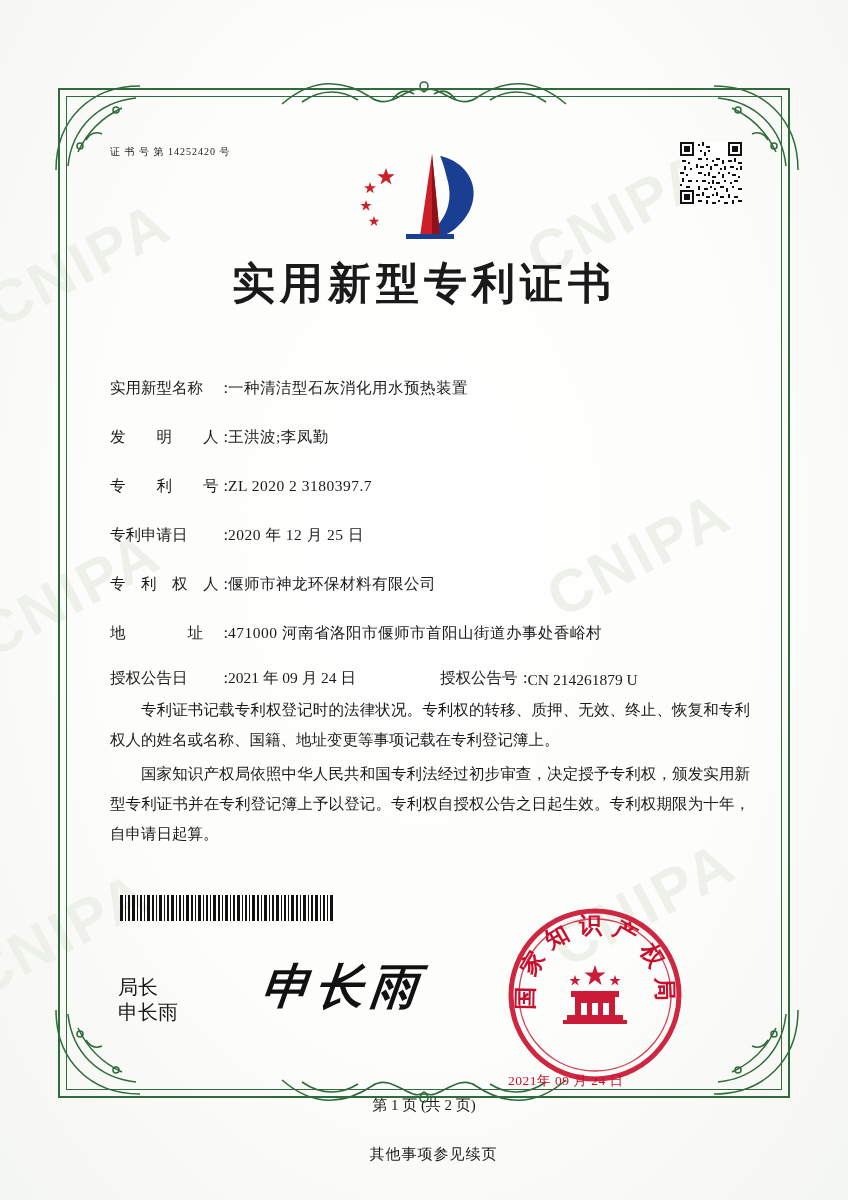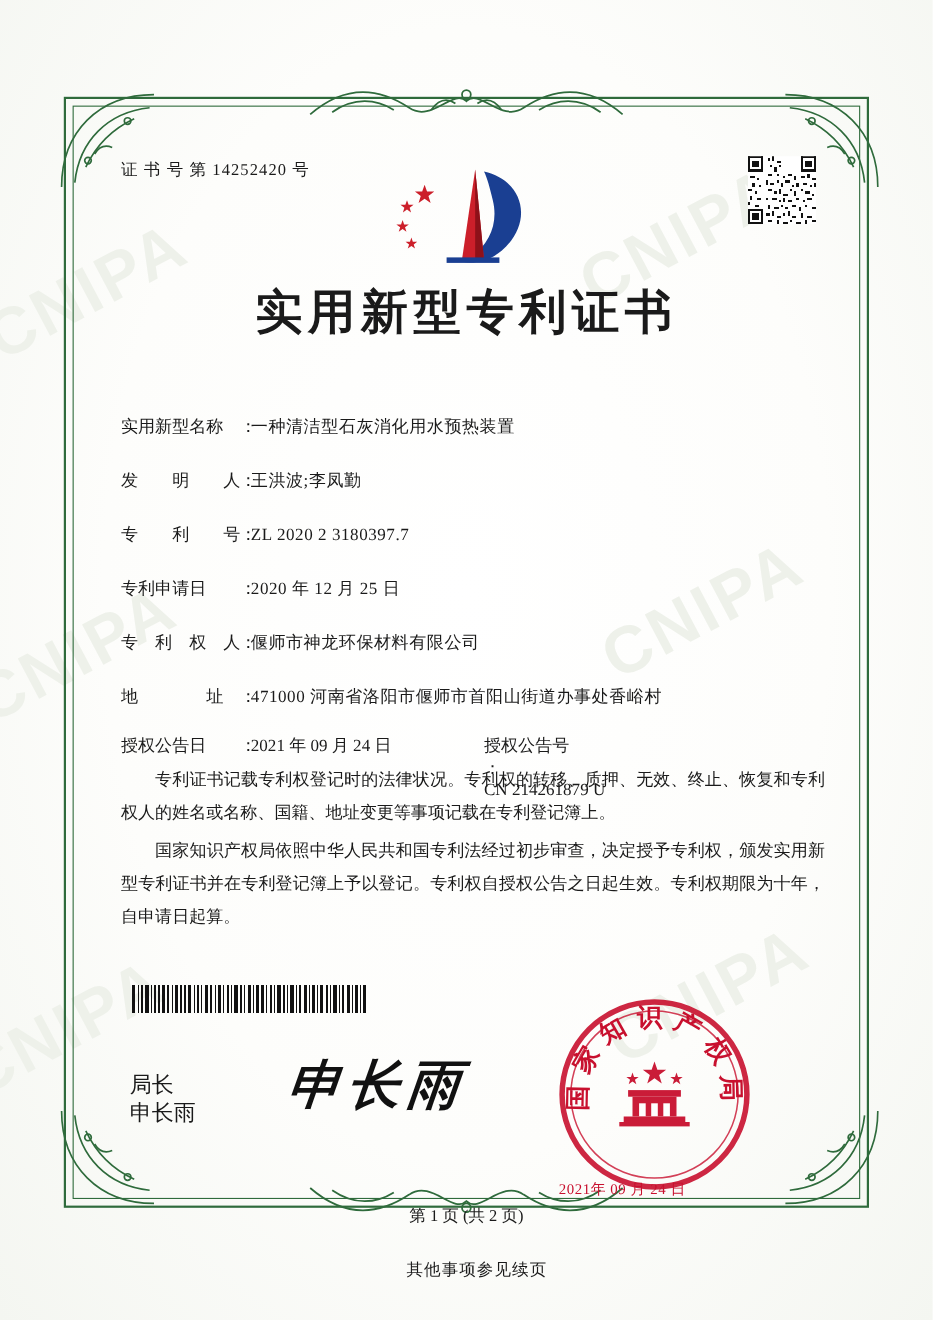--- a/index.html
+++ b/index.html
@@ -71,21 +71,21 @@
   .orn-tl { left: 50px;  top: 80px; }
   .orn-tr { left: 708px; top: 80px; }
   .orn-bl { left: 50px;  top: 1004px; }
   .orn-br { left: 708px; top: 1004px; }
 
   
   .cert-number {
     position: absolute;
     left: 110px;
     top: 145px;
-    font-size: 15px;
+    font-size: 10px;
     letter-spacing: 1px;
   }
   .qr {
     position: absolute;
     right: 106px;
     top: 142px;
     width: 62px;
     height: 62px;
   }
   .logo {
@@ -126,21 +126,21 @@
     width: 108px;
     flex: none;
     letter-spacing: 0px;
     white-space: nowrap;
   }
   .field-colon { width: 10px; flex: none; }
   .field-value { flex: 1; letter-spacing: 0.5px; }
 
   .dual-row { display: flex; align-items: baseline; margin-bottom: 22px; }
   .dual-left { width: 330px; display: flex; align-items: baseline; }
-  .dual-right { display: flex; align-items: flex-start; flex-direction: column; }
+  .dual-right { display: flex; align-items: flex-end; }
   .dual-right .field-label { width: auto; }
 
   
   .paras {
     position: absolute;
     left: 110px;
     top: 695px;
     width: 640px;
     font-size: 15.5px;
     line-height: 30px;

